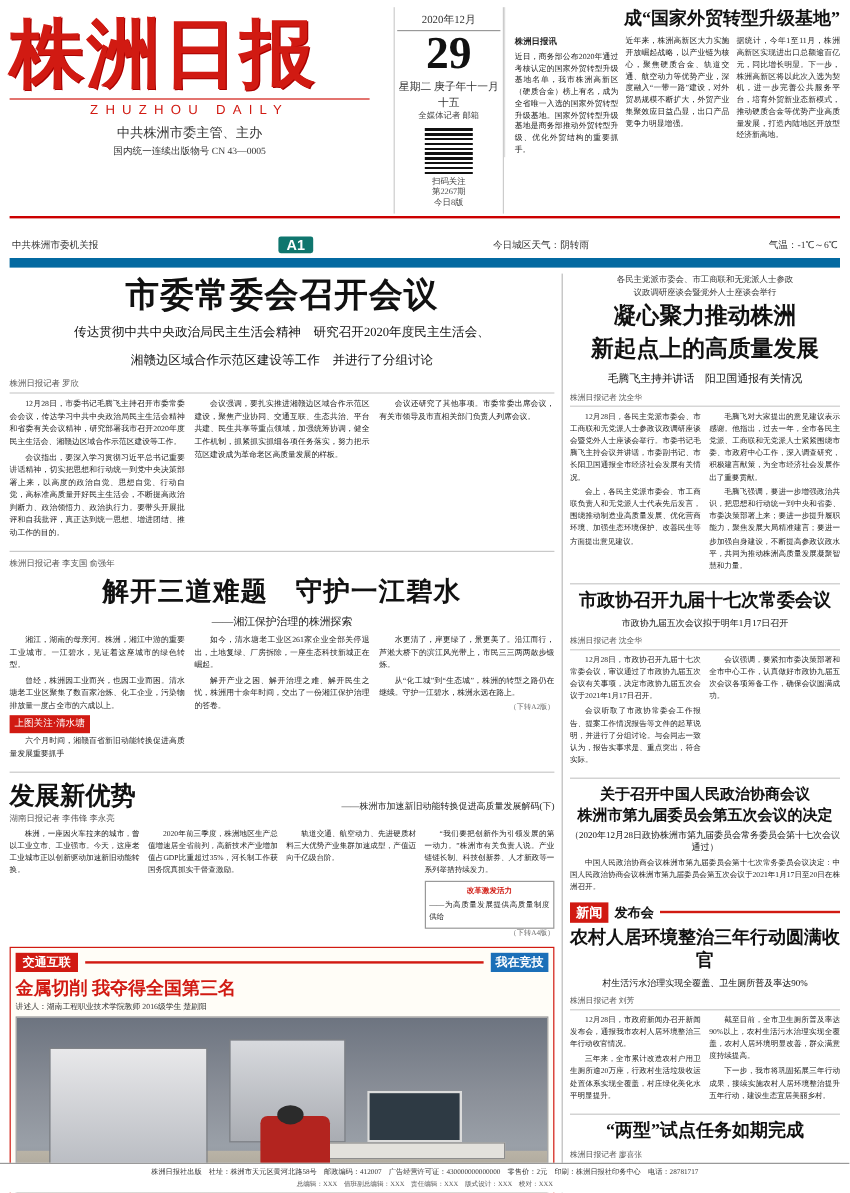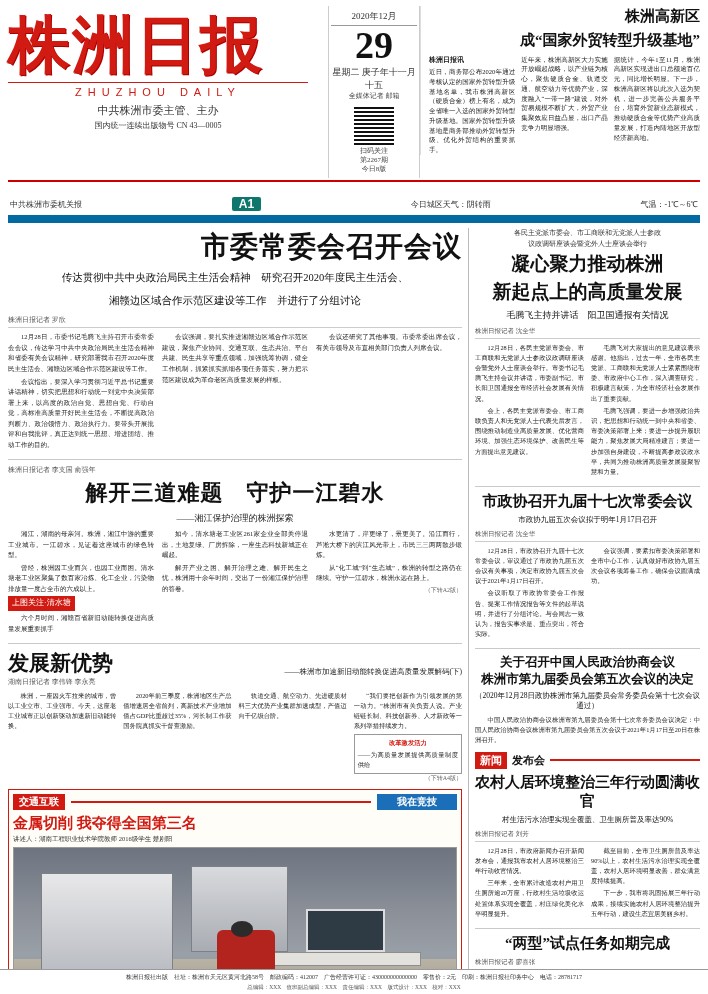--- a/index.html
+++ b/index.html
@@ -84,21 +84,21 @@
   }
   
   .body {
     display: flex; gap: 6px; margin-top: 5px;
     height: 858px;
   }
   .col-left { width: 454px; display:flex; flex-direction:column; }
   .col-right { width: 232px; border-left: 1px solid #bbb; padding-left: 6px; }
 
   .lead-title {
-    font-size: 28px; font-weight: bold; text-align:right; letter-spacing:1px;
+    font-size: 28px; font-weight: bold; text-align:center; letter-spacing:1px;
     line-height:1.2; margin-top:2px;
   }
   .lead-sub {
     font-size: 10.5px; text-align:center; line-height:1.6; margin-top:6px; color:#111;
   }
   .byline { font-size:7px; color:#555; border-bottom:1px solid #ccc; padding-bottom:2px; margin-top:6px;}
   .cols3 { display:flex; gap:8px; margin-top:4px; }
   .cols3 .c { flex:1; font-size:6.5px; line-height:1.62; text-align:justify; color:#222; }
   .cols3 .c p { text-indent: 2em; margin-bottom:2px; }
 
@@ -127,21 +127,21 @@
 
   
   .feature {
     border: 1px solid #d11a12; margin-top:6px; padding:4px; background:#fffdf7;
   }
   .feature-bar { display:flex; align-items:center; gap:6px; margin-bottom:4px; }
   .feature-bar .lbl {
     background:#d11a12; color:#fff; font-size:10px; font-weight:bold; padding:1px 6px;
   }
   .feature-bar .lbl2 {
-    background:#1b6fb8; color:#fff; font-size:10px; font-weight:bold; padding:1px 20px;
+    background:#1b6fb8; color:#fff; font-size:10px; font-weight:bold; padding:1px 4px;
   }
   .feature-bar .line { flex:1; height:2px; background:#d11a12; }
   .feat-title { color:#d11a12; font-size:15px; font-weight:bold; }
   .feat-desc { font-size:6.5px; color:#333; margin:2px 0 3px 0; }
   .photo {
     width:100%; height:180px; position:relative; overflow:hidden;
     background: linear-gradient(180deg,#6d7480 0%, #8a8f98 35%, #9aa0a8 60%, #6f747c 100%);
     border:1px solid #999;
   }
   .photo .floor { position:absolute; left:0; right:0; bottom:0; height:38%; background:linear-gradient(180deg,#b9b3a6,#8d887c); }
@@ -196,21 +196,20 @@
       <div class="date-day">29</div>
       <div class="date-week">星期二 庚子年十一月十五</div>
       <div class="date-note">全媒体记者 邮箱</div>
       <div class="qr"></div>
       <div class="date-note">扫码关注</div>
       <div class="date-note">第2267期</div>
       <div class="date-note">今日8版</div>
     </div>
 
     <div class="head-news">
-      <div class="head-news-title">株洲高新区</div>
       <div class="head-news-title">成“国家外贸转型升级基地”</div>
       <div class="head-cols">
         <div class="c">
           <b>株洲日报讯</b>
           <span>近日，商务部公布2020年通过考核认定的国家外贸转型升级基地名单，我市株洲高新区（硬质合金）榜上有名，成为全省唯一入选的国家外贸转型升级基地。国家外贸转型升级基地是商务部推动外贸转型升级、优化外贸结构的重要抓手。</span>
         </div>
         <div class="c">近年来，株洲高新区大力实施开放崛起战略，以产业链为核心，聚焦硬质合金、轨道交通、航空动力等优势产业，深度融入“一带一路”建设，对外贸易规模不断扩大，外贸产业集聚效应日益凸显，出口产品竞争力明显增强。</div>
         <div class="c">据统计，今年1至11月，株洲高新区实现进出口总额逾百亿元，同比增长明显。下一步，株洲高新区将以此次入选为契机，进一步完善公共服务平台，培育外贸新业态新模式，推动硬质合金等优势产业高质量发展，打造内陆地区开放型经济新高地。</div>
       </div>
     </div>

